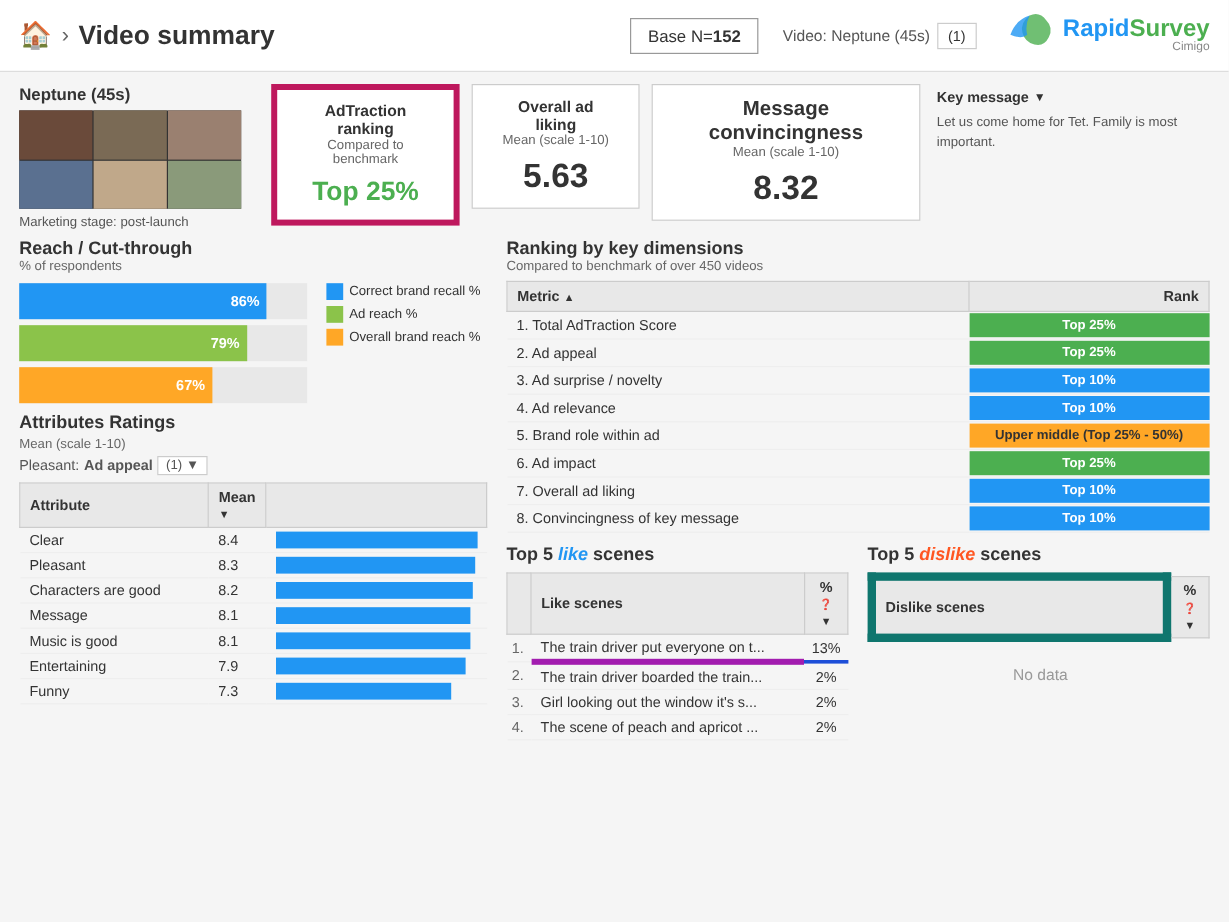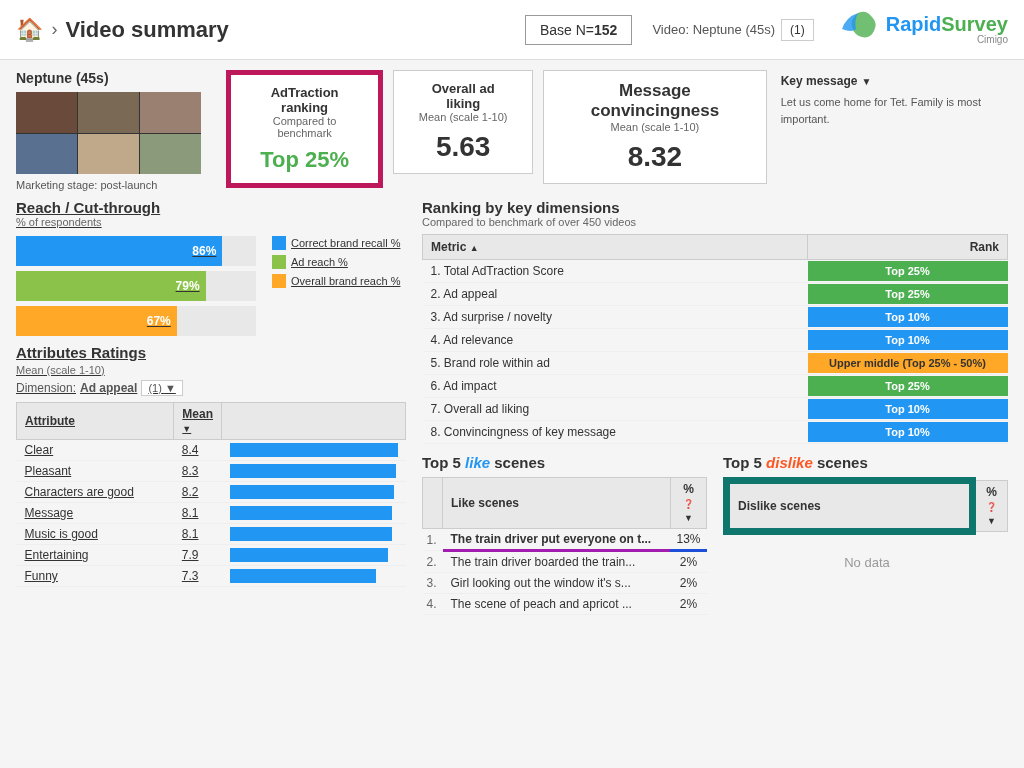--- a/index.html
+++ b/index.html
@@ -70,21 +70,21 @@
       <div style="font-size:12px; font-weight:bold; margin-bottom:6px; display:flex; align-items:center; gap:4px; cursor:pointer;">
         <span>Key message</span>
         <span style="font-size:10px;">▼</span>
       </div>
       <div style="font-size:11px; color:#555; line-height:1.5;">Let us come home for Tet. Family is most important.</div>
     </div>
   </div>
 
   <div style="display:flex; gap:16px; flex:1;">
 
-    <div style="width:390px; flex-shrink:0; display:flex; flex-direction:column; gap:8px;text-decoration:underline;">
+    <div style="width:390px; flex-shrink:0; display:flex; flex-direction:column; gap:8px;">
 
       <div>
         <div style="font-size:15px; font-weight:bold;">Reach / Cut-through</div>
         <div style="font-size:11px; color:#666; margin-bottom:8px;">% of respondents</div>
         <div style="display:flex; gap:16px; align-items:flex-start;">
           <div style="display:flex; flex-direction:column; gap:5px; width:240px;">
             <div style="position:relative; height:30px; background:#e8e8e8; width:100%;">
               <div style="height:100%; width:86%; background:#2196F3; display:flex; align-items:center; justify-content:flex-end; padding-right:6px; color:white; font-size:12px; font-weight:bold;">86%</div>
             </div>
             <div style="position:relative; height:30px; background:#e8e8e8; width:100%;">
@@ -110,21 +110,21 @@
           </div>
         </div>
       </div>
 
       <div>
         <div style="display:flex; align-items:baseline; gap:8px; margin-bottom:3px;">
           <div style="font-size:15px; font-weight:bold;">Attributes Ratings</div>
         </div>
         <div style="font-size:11px; color:#666; margin-bottom:4px;">Mean (scale 1-10)</div>
         <div style="font-size:12px; color:#555; margin-bottom:6px; display:flex; align-items:center; gap:4px;">
-          <span>Dimension:</span>
+          <span>Pleasant:</span>
           <span style="font-weight:bold;">Ad appeal</span>
           <div style="border:1px solid #ccc; padding:1px 6px; font-size:11px; cursor:pointer; background:white;">
             <span>(1)</span> <span>▼</span>
           </div>
         </div>
         <table style="width:100%; border-collapse:collapse; font-size:12px;">
           <thead>
             <tr>
               <th style="background:#e8e8e8; padding:4px 8px; text-align:left; border:1px solid #ccc; cursor:pointer;">Attribute</th>
               <th style="background:#e8e8e8; padding:4px 8px; text-align:left; border:1px solid #ccc; cursor:pointer;">Mean <span style="font-size:9px;">▼</span></th>
@@ -261,21 +261,21 @@
             <thead>
               <tr>
                 <th style="background:#e8e8e8; padding:4px 4px; border:1px solid #ccc; width:20px;"></th>
                 <th style="background:#e8e8e8; padding:4px 8px; text-align:left; border:1px solid #ccc;"><span>Like scenes</span></th>
                 <th style="background:#e8e8e8; padding:4px 6px; text-align:center; border:1px solid #ccc; width:35px;"><span>%</span> <span style="font-size:9px;">❓</span> <span style="font-size:9px;">▼</span></th>
               </tr>
             </thead>
             <tbody id="like-scenes-tbody">
                 <tr>
     <td style="padding:3px 4px; border-bottom:1px solid #eee; color:#666;">1.</td>
-    <td style="padding:3px 8px; border-bottom:3px solid #a21caf;font-weight:bold;">The train driver put everyone on t...</td>
+    <td style="padding:3px 8px; border-bottom:5px solid #a21caf;">The train driver put everyone on t...</td>
     <td style="padding:3px 6px; border-bottom:3px solid #1d4ed8; text-align:center;">13%</td>
   </tr>
                 <tr>
     <td style="padding:3px 4px; border-bottom:1px solid #eee; color:#666;">2.</td>
     <td style="padding:3px 8px; border-bottom:1px solid #eee;">The train driver boarded the train...</td>
     <td style="padding:3px 6px; border-bottom:1px solid #eee; text-align:center;">2%</td>
   </tr>
                 <tr>
     <td style="padding:3px 4px; border-bottom:1px solid #eee; color:#666;">3.</td>
     <td style="padding:3px 8px; border-bottom:1px solid #eee;">Girl looking out the window it's s...</td>

